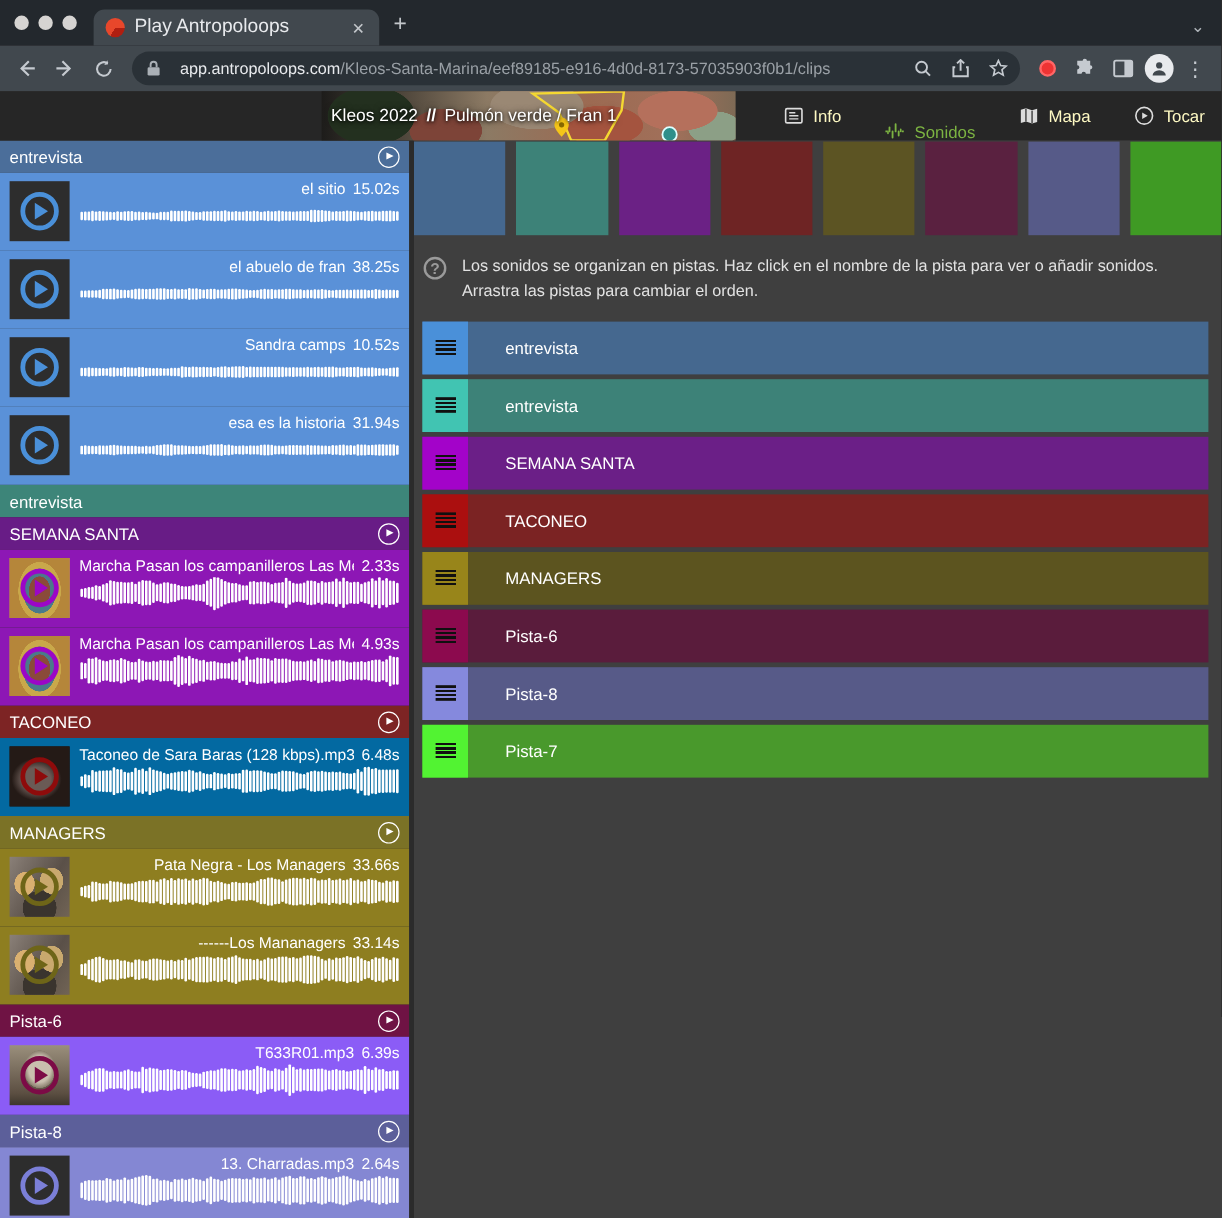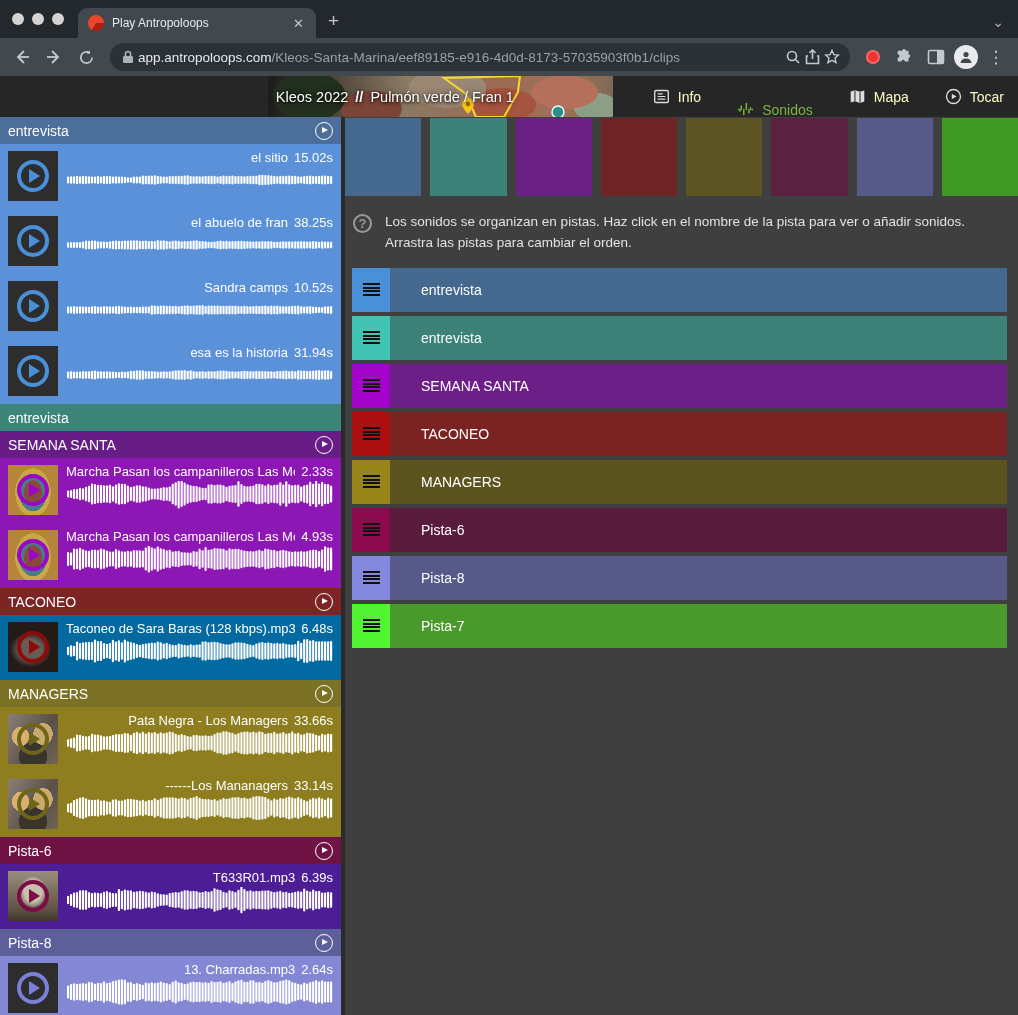--- a/index.html
+++ b/index.html
@@ -6,29 +6,29 @@
   html,body { width:1018px; height:1015px; background:#222; }
   body { font-family:"Liberation Sans", sans-serif; -webkit-font-smoothing:antialiased; }
   .browser { width:1018px; height:1015px; display:flex; flex-direction:column; overflow:hidden; background:#3f3f3f; }
 
   
   .tabstrip { height:38px; background:#23282d; display:flex; align-items:flex-end; position:relative; flex:none; }
   .traffic { display:flex; gap:8px; align-items:center; height:100%; padding:0 14px 0 12px; }
   .tl { width:12px; height:12px; border-radius:50%; background:#d6d4d2; display:inline-block; }
   .tab { width:238px; height:30px; background:#41484e; border-radius:9px 9px 0 0; display:flex; align-items:center; padding:0 10px; gap:8px; }
   .favicon { width:16px; height:16px; border-radius:50%; background:conic-gradient(from 210deg,#e8472b 0 240deg,#b01e10 240deg 360deg); flex:none; }
-  .tab-title { color:#e8eaed; font-size:12px; flex:1; white-space:nowrap; overflow:hidden; }
+  .tab-title { color:#e8eaed; font-size:16px; flex:1; white-space:nowrap; overflow:hidden; }
   .tab-close { color:#c3c7cb; font-size:13px; padding:0 2px; cursor:default; }
   .newtab { color:#c3c7cb; font-size:19px; margin:0 0 4px 12px; line-height:26px; }
   .tabchev { position:absolute; right:14px; bottom:8px; color:#aeb3b8; font-size:14px; }
 
   .toolbar { height:38px; background:#41484e; display:flex; align-items:center; padding:0 8px; gap:4px; flex:none; }
   .tbtn { width:28px; height:28px; display:flex; align-items:center; justify-content:center; color:#c5cad0; border-radius:50%; flex:none; }
   .tbtn svg { display:block; }
-  .omnibox { flex:1; height:28px; background:#2a3137; border-radius:14px; display:flex; align-items:center; padding:0 10px 0 12px; margin:4px 6px; gap:4px; min-width:0; }
+  .omnibox { flex:1; height:28px; background:#2a3137; border-radius:14px; display:flex; align-items:center; padding:0 10px 0 12px; margin:4px 6px; gap:16px; min-width:0; }
   .omnibox .url { flex:1; font-size:13.5px; white-space:nowrap; overflow:hidden; min-width:0; }
   .url .domain { color:#e8eaed; }
   .url .path { color:#9aa0a6; }
   .obicon { color:#c5cad0; flex:none; display:flex; align-items:center; }
   .recdot { width:14px; height:14px; border-radius:50%; background:#e33; border:2px solid #f66; margin:0 6px; flex:none; }
   .avatar { width:24px; height:24px; border-radius:50%; background:#e8eaed; display:flex; align-items:center; justify-content:center; flex:none; }
 
   
   .appheader { height:41px; background:#262626; display:flex; align-items:stretch; flex:none; position:relative;justify-content:flex-end; }
   .locator { width:345px; flex:none; position:relative; overflow:hidden; cursor:pointer;
@@ -1198,21 +1198,21 @@
                 </svg>
               </div>
             </div>
           </div>
         </section>
         <section class="track" style="--acc: #7c0b46;">
           <div class="track-header" style="background: rgb(111, 19, 68);">
             <span class="tname">Pista-6</span>
             <span class="playring"></span>
           </div>
-          <div class="clip" style="background: #4c1d95; text-decoration: underline;">
+          <div class="clip" style="background: #8b5cf6; text-decoration: underline;">
             <div class="thumb arch">
               <span class="playover"></span>
             </div>
             <div class="clip-main">
               <div class="clip-top">
                 <span class="cname">T633R01.mp3</span>
                 <span class="cdur">6.39s</span>
               </div>
               <div class="wavebox">
                 <svg viewBox="0 0 268 36" preserveAspectRatio="none">

